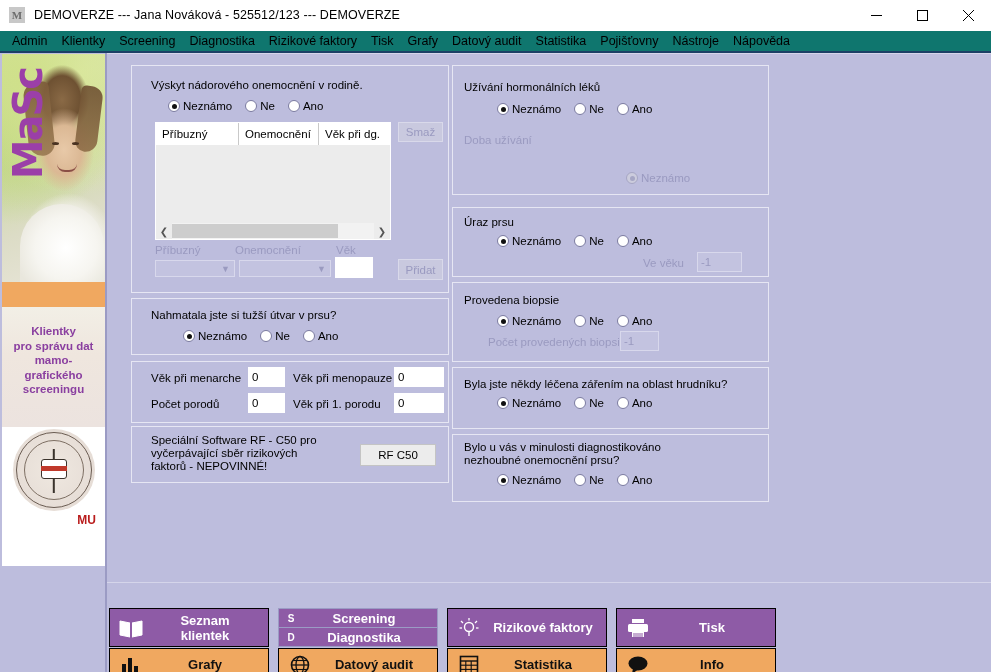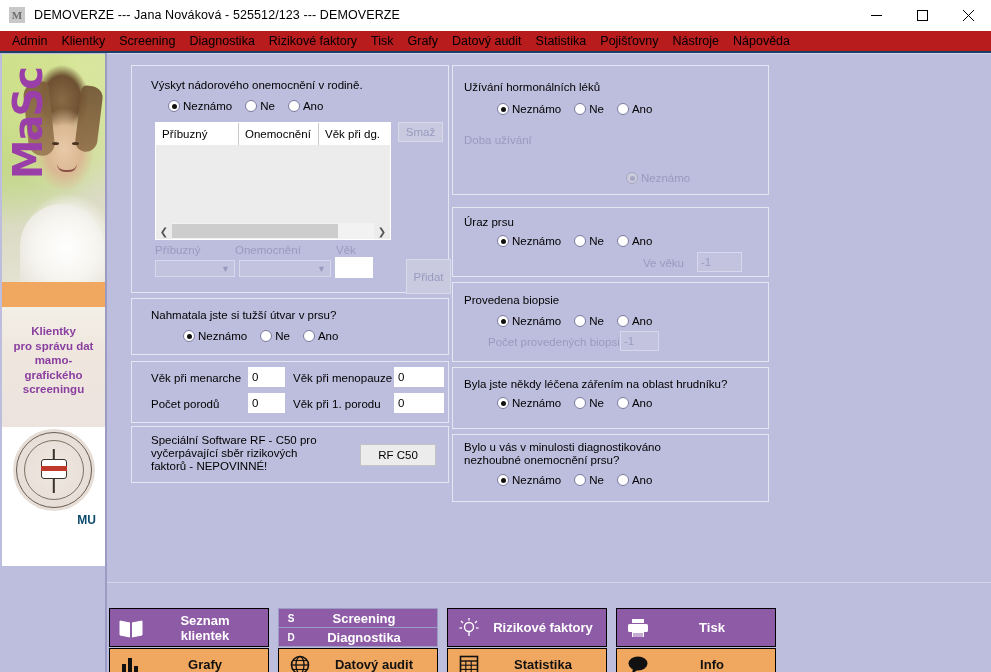--- a/index.html
+++ b/index.html
@@ -39,21 +39,21 @@
   .tb-btn {
     width: 46px; height: 31px;
     display: flex; align-items: center; justify-content: center;
     color: #000;
   }
   .tb-btn svg { display: block; }
 
   
   .menubar {
     height: 22px; flex: 0 0 22px;
-    background: #b91c1c;
+    background: #0f766e;
     display: flex; align-items: center;
     padding-left: 5px;
     border-bottom: 2px solid #1c3f66;
   }
   .menu-item {
     font-size: 12.5px; color: #000;
     padding: 2px 7px 2px 7px;
     white-space: nowrap;
     cursor: default;
   }
@@ -152,21 +152,21 @@
     position: absolute; left: 50%; top: 30px; width: 26px; height: 20px;
     transform: translateX(-50%);
     background: #ffffff; border: 1.6px solid #3a332c; border-radius: 3px;
   }
   .logo-mou .bowlbar {
     position: absolute; left: 50%; top: 37px; width: 26px; height: 5px;
     transform: translateX(-50%); background: #c0392b;
   }
   .logo-mu {
     position: absolute; right: 9px; top: 459px;
-    font-size: 12px; font-weight: bold; color: #0c4a6e;
+    font-size: 12px; font-weight: bold; color: #b91c1c;
     font-family: "Liberation Sans", sans-serif;
   }
   .logo-iba {
     position: absolute; left: 8px; top: 472px; width: 88px; height: 40px;
     background: #ffffff;
   }
   .iba-bars { position: absolute; left: 10px; top: 0; display: flex; align-items: flex-end; gap: 2px; height: 22px; }
   .iba-bars i { display: block; width: 16px; background: #4f7cb8; }
   .iba-bars i:nth-child(1) { height: 13px; background: #6f9ad0; }
   .iba-bars i:nth-child(2) { height: 21px; background: #3d6ba8; }
@@ -421,21 +421,21 @@
         <div class="lbl dis" style="left:128px; top:190px;">Onemocnění</div>
         <div class="lbl dis" style="left:229px; top:190px;">Věk</div>
 
         <div class="combo" style="left:48px; top:206px; width:80px; height:17px;">
           <span class="arw">▼</span>
         </div>
         <div class="combo" style="left:132px; top:206px; width:92px; height:17px;">
           <span class="arw">▼</span>
         </div>
         <input class="txt" style="left: 228px; top: 203px; width: 38px; height: 21px;" value="">
-        <div class="btn dis" style="left:299px; top:205px; width:45px; height:35px;">Přidat</div>
+        <div class="btn dis" style="left:291px; top:205px; width:45px; height:21px;">Přidat</div>
 
         <div class="gbox" style="left:24px; top:244px; width:318px; height:57px;"></div>
         <div class="gtitle" style="left:44px; top:255px;">Nahmatala jste si tužší útvar v prsu?</div>
         <div class="radio-row" style="left:76px; top:276px;">
           <div class="rb on">
             <span class="dot"></span>
             <span>Neznámo</span>
           </div>
           <div class="rb">
             <span class="dot"></span>

